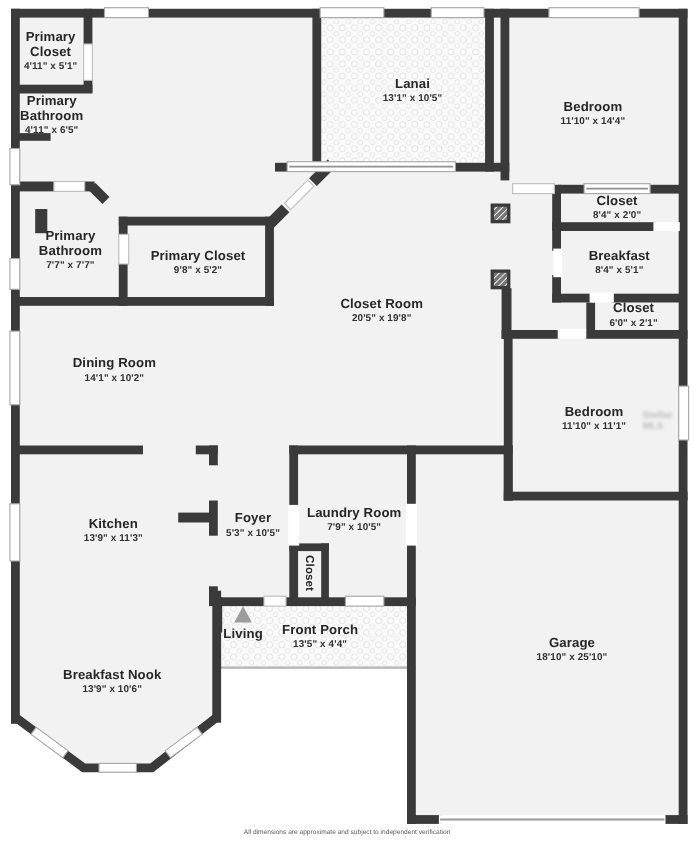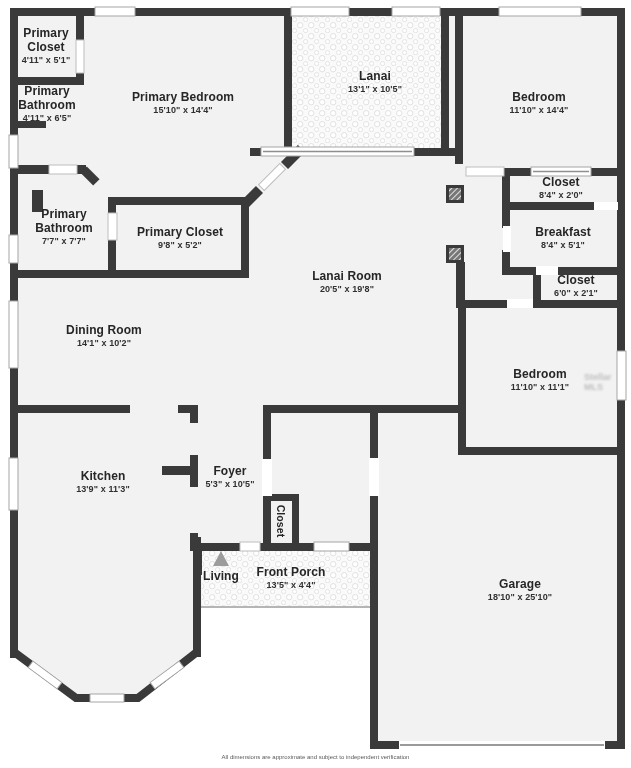--- a/index.html
+++ b/index.html
@@ -170,24 +170,20 @@
 </svg>
 
   <div class="room narrow" style="left:46px;top:46px">
       <div class="rname">Primary Closet</div>
       <div class="rdim">4'11" x 5'1"</div>
     </div>
   <div class="room narrow" style="left:47px;top:104px">
       <div class="rname">Primary Bathroom</div>
       <div class="rdim">4'11" x 6'5"</div>
     </div>
-  <div class="room" style="left:183px;top:103px">
-      <div class="rname">Primary Bedroom</div>
-      <div class="rdim">15'10" x 14'4"</div>
-    </div>
   <div class="room" style="left:375px;top:82px">
       <div class="rname">Lanai</div>
       <div class="rdim">13'1" x 10'5"</div>
     </div>
   <div class="room" style="left:539px;top:103px">
       <div class="rname">Bedroom</div>
       <div class="rdim">11'10" x 14'4"</div>
     </div>
   <div class="room" style="left:561px;top:188px">
       <div class="rname">Closet</div>
@@ -203,49 +199,57 @@
     </div>
   <div class="room narrow" style="left:64px;top:227px">
       <div class="rname">Primary Bathroom</div>
       <div class="rdim">7'7" x 7'7"</div>
     </div>
   <div class="room" style="left:180px;top:238px">
       <div class="rname">Primary Closet</div>
       <div class="rdim">9'8" x 5'2"</div>
     </div>
   <div class="room" style="left:347px;top:282px">
-      <div class="rname">Lanai Room</div>
+      <div class="rname">Closet Room</div>
       <div class="rdim">20'5" x 19'8"</div>
     </div>
   <div class="room" style="left:104px;top:336px">
       <div class="rname">Dining Room</div>
       <div class="rdim">14'1" x 10'2"</div>
     </div>
   <div class="room" style="left:540px;top:380px">
       <div class="rname">Bedroom</div>
       <div class="rdim">11'10" x 11'1"</div>
     </div>
   <div class="room" style="left:103px;top:482px">
       <div class="rname">Kitchen</div>
       <div class="rdim">13'9" x 11'3"</div>
     </div>
   <div class="room" style="left:230px;top:477px">
       <div class="rname">Foyer</div>
       <div class="rdim">5'3" x 10'5"</div>
     </div>
+  <div class="room" style="left:322px;top:472px">
+      <div class="rname">Laundry Room</div>
+      <div class="rdim">7'9" x 10'5"</div>
+    </div>
   <div class="room vert" style="left:281px;top:521px">
       <div class="rname" style="font-size:10.5px">Closet</div>
     </div>
   <div class="room" style="left:291px;top:578px">
       <div class="rname">Front Porch</div>
       <div class="rdim">13'5" x 4'4"</div>
     </div>
   <div class="room" style="left:221px;top:577px">
       <div class="rname">Living</div>
     </div>
+  <div class="room" style="left:102px;top:619px">
+      <div class="rname">Breakfast Nook</div>
+      <div class="rdim">13'9" x 10'6"</div>
+    </div>
   <div class="room" style="left:520px;top:590px">
       <div class="rname">Garage</div>
       <div class="rdim">18'10" x 25'10"</div>
     </div>
 
   <div id="watermark">Stellar MLS</div>
   <div id="disclaimer">All dimensions are approximate and subject to independent verification</div>
 </div>
 
 </body></html>

